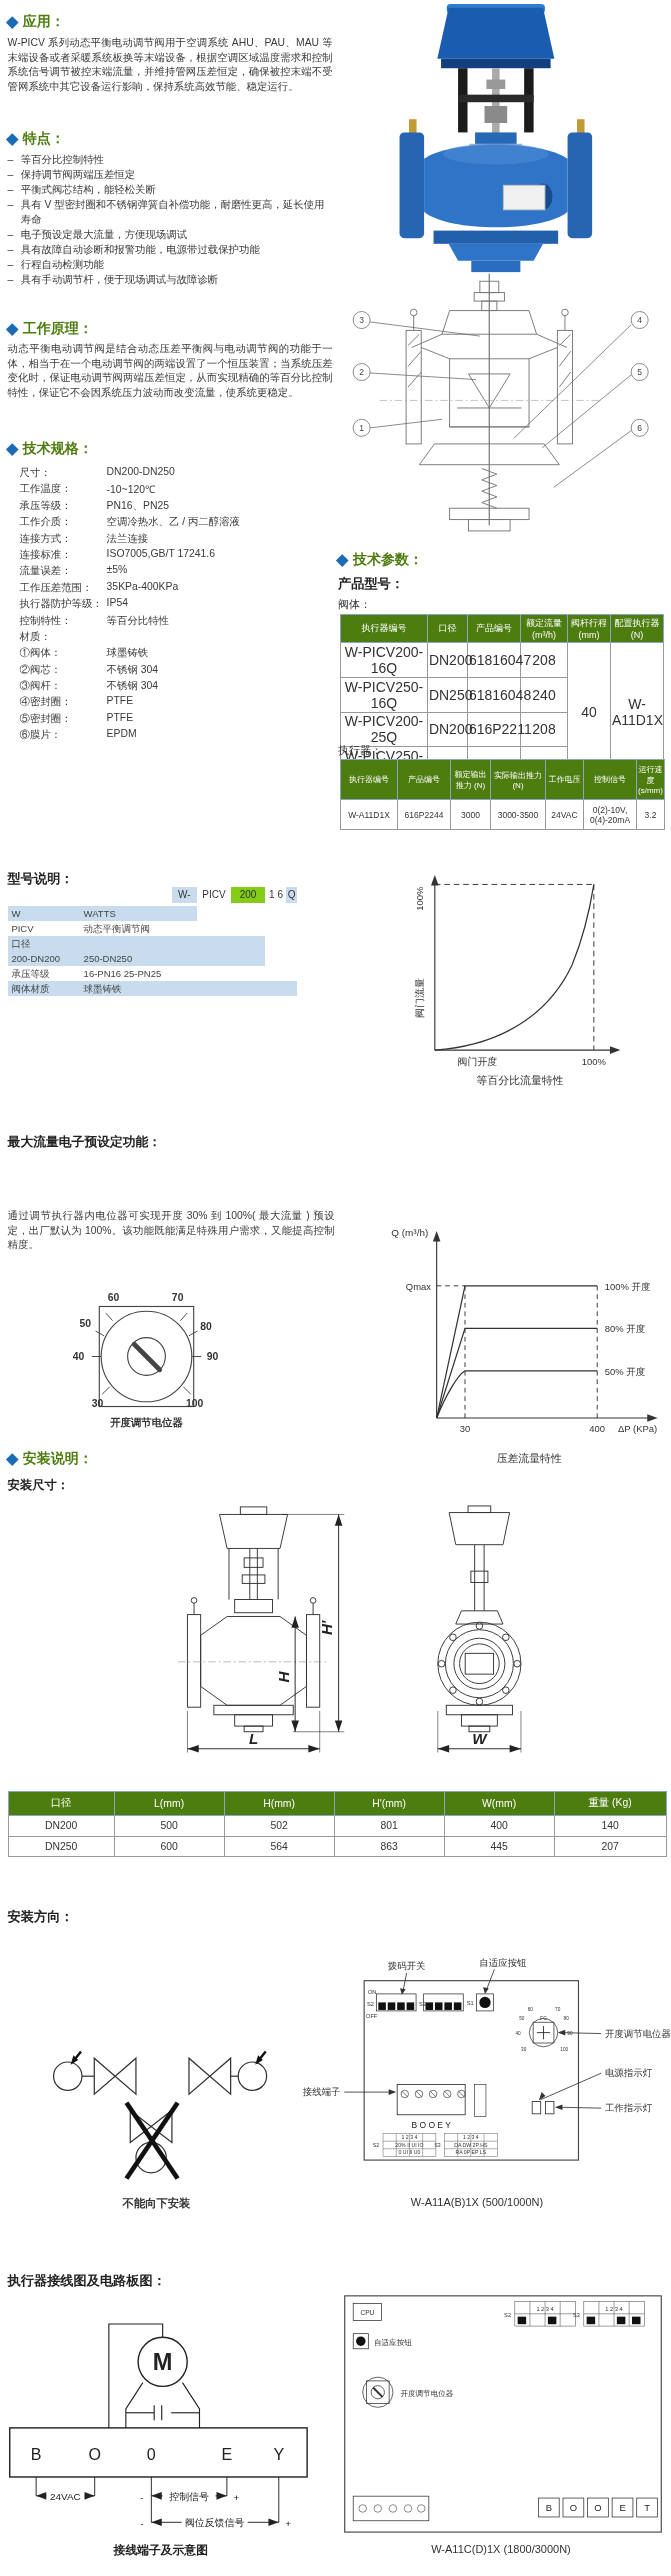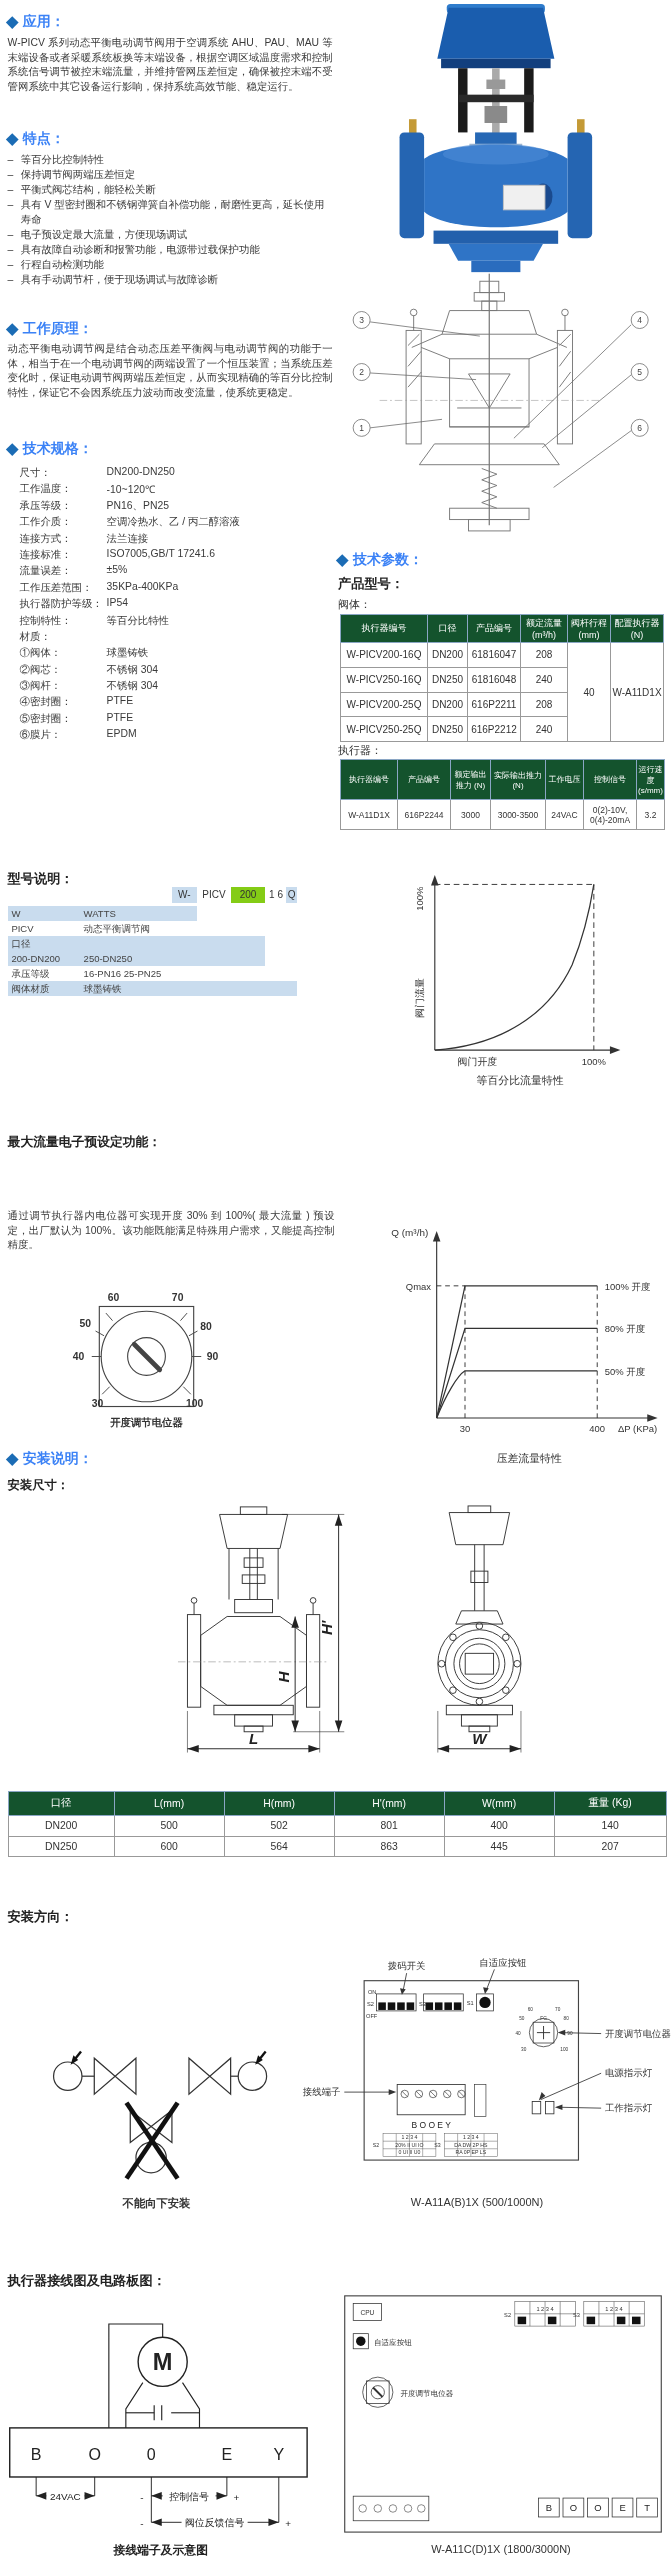--- a/index.html
+++ b/index.html
@@ -1,33 +1,33 @@
 <!DOCTYPE html>
 <html style="font-size:15px"><head>
 <meta charset="utf-8">
 <style>
   html,body{margin:0;padding:0;background:#fff;}
   #page{position:relative;width:671px;height:2576px;background:#fff;overflow:hidden;
         font-family:"Liberation Sans",sans-serif;color:#333;}
   .abs{position:absolute;}
-  .sec-title{display:flex;align-items:center;gap:6.6px;font-size:14px;font-weight:bold;color:#3b82f6;}
+  .sec-title{display:flex;align-items:center;gap:6.6px;font-size:14px;font-weight:bold;color:#4d7c0f;}
   .diamond{width:8.5px;height:8.5px;background:#1b6cb5;transform:rotate(45deg);flex:0 0 auto;}
   .para{font-size:10.4px;line-height:14.7px;text-align:justify;color:#3a3a3a;}
   .feat{font-size:10.4px;line-height:15px;color:#3a3a3a;}
   .feat-item{position:relative;padding-left:13.2px;}
   .feat-bullet{position:absolute;left:0;top:0;}
   .spec-row{position:relative;height:16.4px;font-size:10.4px;color:#3a3a3a;}
   .spec-label{position:absolute;left:12px;top:0;width:95px;}
   .spec-value{position:absolute;left:99px;top:0;}
   .h-black{font-size:13.2px;font-weight:bold;color:#222;}
   .h-small{font-size:11px;color:#333;}
   table.dt{border-collapse:collapse;table-layout:fixed;}
-  table.dt th{background:#14532d;color:#fff;font-weight:normal;border:0.9px solid #8aa6c4;padding:0.9px;}
+  table.dt th{background:#4d7c0f;color:#fff;font-weight:normal;border:0.9px solid #8aa6c4;padding:0.9px;}
   table.dt td{border:0.9px solid #999;text-align:center;color:#333;background:#fff;padding:0.9px;}
-  .vt th{font-size:9px;} .vt td{font-size:10px;height:22px;}
+  .vt th{font-size:9px;} .vt td{font-size:14px;height:22px;}
   .at th{font-size:8px;} .at td{font-size:8.5px;}
   .dimt th{font-size:10.4px;height:21px;border:0.9px solid #7d9cc0;}
   .dimt td{font-size:10.4px;height:18px;border-left:0.9px solid #ccc;border-right:0.9px solid #ccc;
            border-top:0.9px solid #aaa;border-bottom:0.9px solid #aaa;}
   .dimt{border-top:1.9px solid #222;border-bottom:1.9px solid #222;}
   .code-box{position:absolute;height:16px;font-size:10px;line-height:16px;text-align:center;color:#333;}
   .mrow{position:absolute;height:15px;font-size:9.5px;line-height:15px;color:#444;}
   .mrow .lab{position:absolute;left:3.8px;} .mrow .val{position:absolute;left:76px;}
   .cap{font-size:11px;color:#333;text-align:center;}
   svg text{font-family:"Liberation Sans",sans-serif;}

